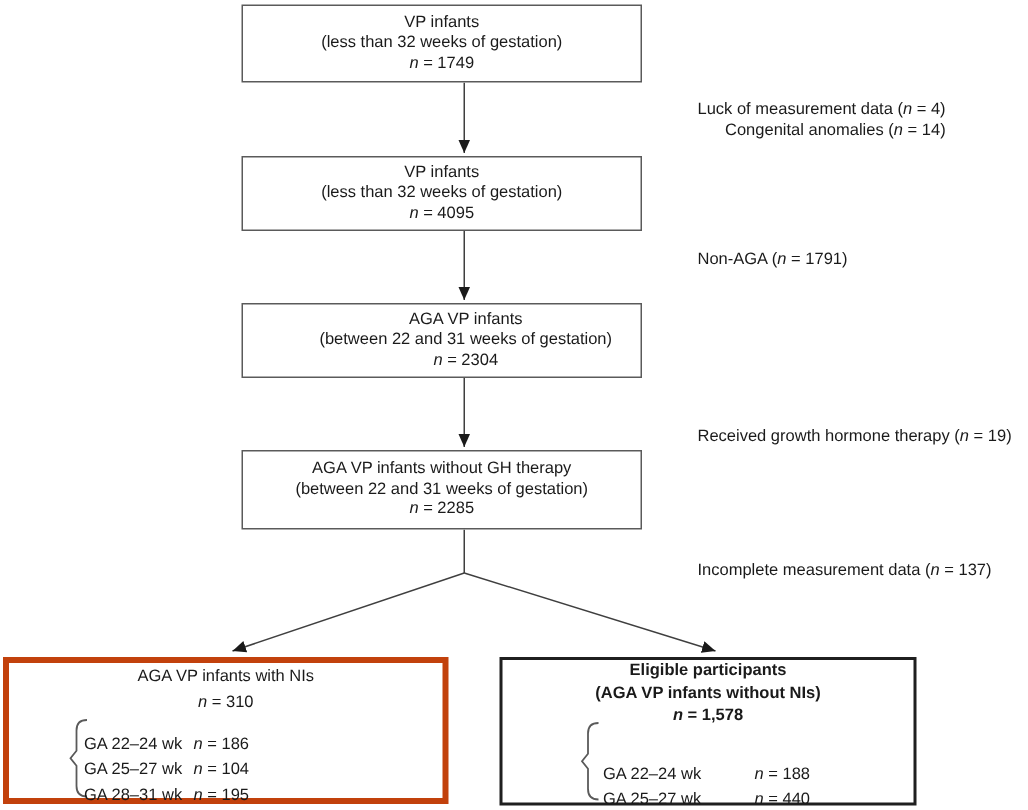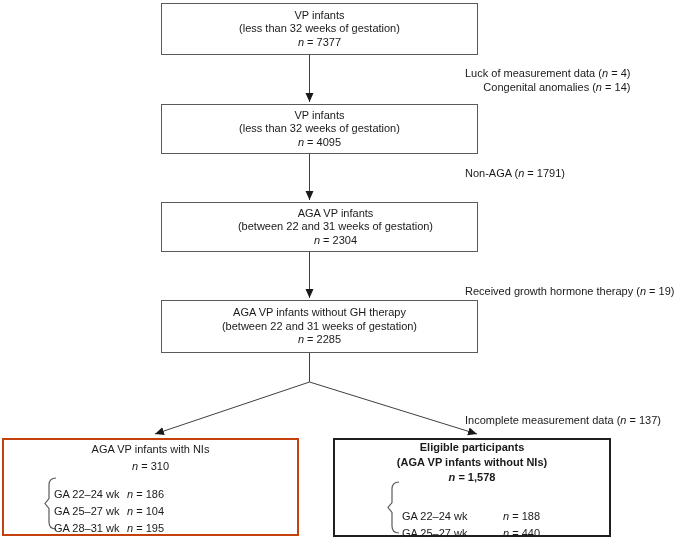--- a/index.html
+++ b/index.html
@@ -10,42 +10,42 @@
     font-family:"Liberation Sans","DejaVu Sans",sans-serif;
     font-size:11px;
     color:#1a1a1a;
     overflow:hidden;
   }
   .connectors{position:absolute;left:0;top:0;pointer-events:none;}
   .connectors line{stroke:#3f3f3f;stroke-width:1;}
 
   .mbox{
     position:absolute;
-    left:161px;width:317px;
+    left:161px;width:267px;
     border:1px solid #5a5a5a;
     background:#ffffff;
     display:flex;flex-direction:column;
     align-items:center;justify-content:center;
     text-align:center;
     box-sizing:border-box;
     z-index:2;
   }
   .mbox .bl{line-height:13.5px;white-space:nowrap;}
 
   .note{
     position:absolute;left:465px;
     line-height:14px;white-space:nowrap;
     text-align:right;
   }
 
   .obox{
     position:absolute;top:438px;
     background:#ffffff;box-sizing:border-box;z-index:2;
   }
-  .obox.plain{left:2px;width:297px;height:98px;border:2px solid #c2410c;}
+  .obox.plain{left:2px;width:297px;height:98px;border:4px solid #c2410c;}
   .obox.strong{left:333px;width:278px;height:99px;border:2px solid #1f1f1f;}
   .otitle{position:absolute;left:0;right:0;text-align:center;white-space:nowrap;}
   .obox.plain .otitle{top:1px;line-height:17px;}
   .obox.strong .otitle{top:0;line-height:15px;font-weight:bold;}
   .garows{position:absolute;line-height:17px;white-space:nowrap;}
   .obox.plain .garows{left:50px;top:46px;}
   .obox.strong .garows{left:67px;top:45px;margin-top:23px;}
   .garow .galabel{display:inline-block;}
   .obox.plain .garow .galabel{width:73px;}
   .obox.strong .garow .galabel{width:101px;}
@@ -69,21 +69,21 @@
     <line x1="309.5" y1="154" x2="309.5" y2="200" marker-end="url(#ah)"></line>
     <line x1="309.5" y1="252" x2="309.5" y2="298" marker-end="url(#ah)"></line>
     <line x1="309.5" y1="353" x2="309.5" y2="382"></line>
     <line x1="309.5" y1="382" x2="155" y2="434" marker-end="url(#ah)"></line>
     <line x1="309.5" y1="382" x2="477" y2="434" marker-end="url(#ah)"></line>
   </svg>
 
   <div class="mbox" style="top:3px;height:52px;">
     <div class="bl"><span>VP infants</span></div>
     <div class="bl"><span>(less than 32 weeks of gestation)</span></div>
-    <div class="bl"><span class="it">n</span><span> = 7377</span></div>
+    <div class="bl"><span class="it">n</span><span> = 1749</span></div>
   </div>
 
   <div class="mbox" style="top:104px;height:50px;">
     <div class="bl"><span>VP infants</span></div>
     <div class="bl"><span>(less than 32 weeks of gestation)</span></div>
     <div class="bl"><span class="it">n</span><span> = 4095</span></div>
   </div>
 
   <div class="mbox" style="top:202px;height:50px;padding-left:32px;">
     <div class="bl"><span>AGA VP infants</span></div>
@@ -100,21 +100,21 @@
   <div class="note" style="top:66px;">
     <div><span>Luck of measurement data (</span><span class="it">n</span><span> = 4)</span></div>
     <div><span>Congenital anomalies (</span><span class="it">n</span><span> = 14)</span></div>
   </div>
   <div class="note" style="top:166px;">
     <div><span>Non-AGA (</span><span class="it">n</span><span> = 1791)</span></div>
   </div>
   <div class="note" style="top:284px;">
     <div><span>Received growth hormone therapy (</span><span class="it">n</span><span> = 19)</span></div>
   </div>
-  <div class="note" style="top:373px;margin-top:40px;">
+  <div class="note" style="top:373px;">
     <div><span>Incomplete measurement data (</span><span class="it">n</span><span> = 137)</span></div>
   </div>
 
   <div class="obox plain">
     <div class="otitle">
       <div><span>AGA VP infants with NIs</span></div>
       <div><span class="it">n</span><span> = 310</span></div>
     </div>
     <svg class="brace" style="left:40px;top:37px;" width="13" height="53" viewBox="0 0 13 53">
       <path d="M12 1 Q5 1 5 8 L5 21.5 L1 26.5 L5 31.5 L5 45 Q5 52 12 52" fill="none" stroke="#5a5a5a" stroke-width="1.2"></path>

